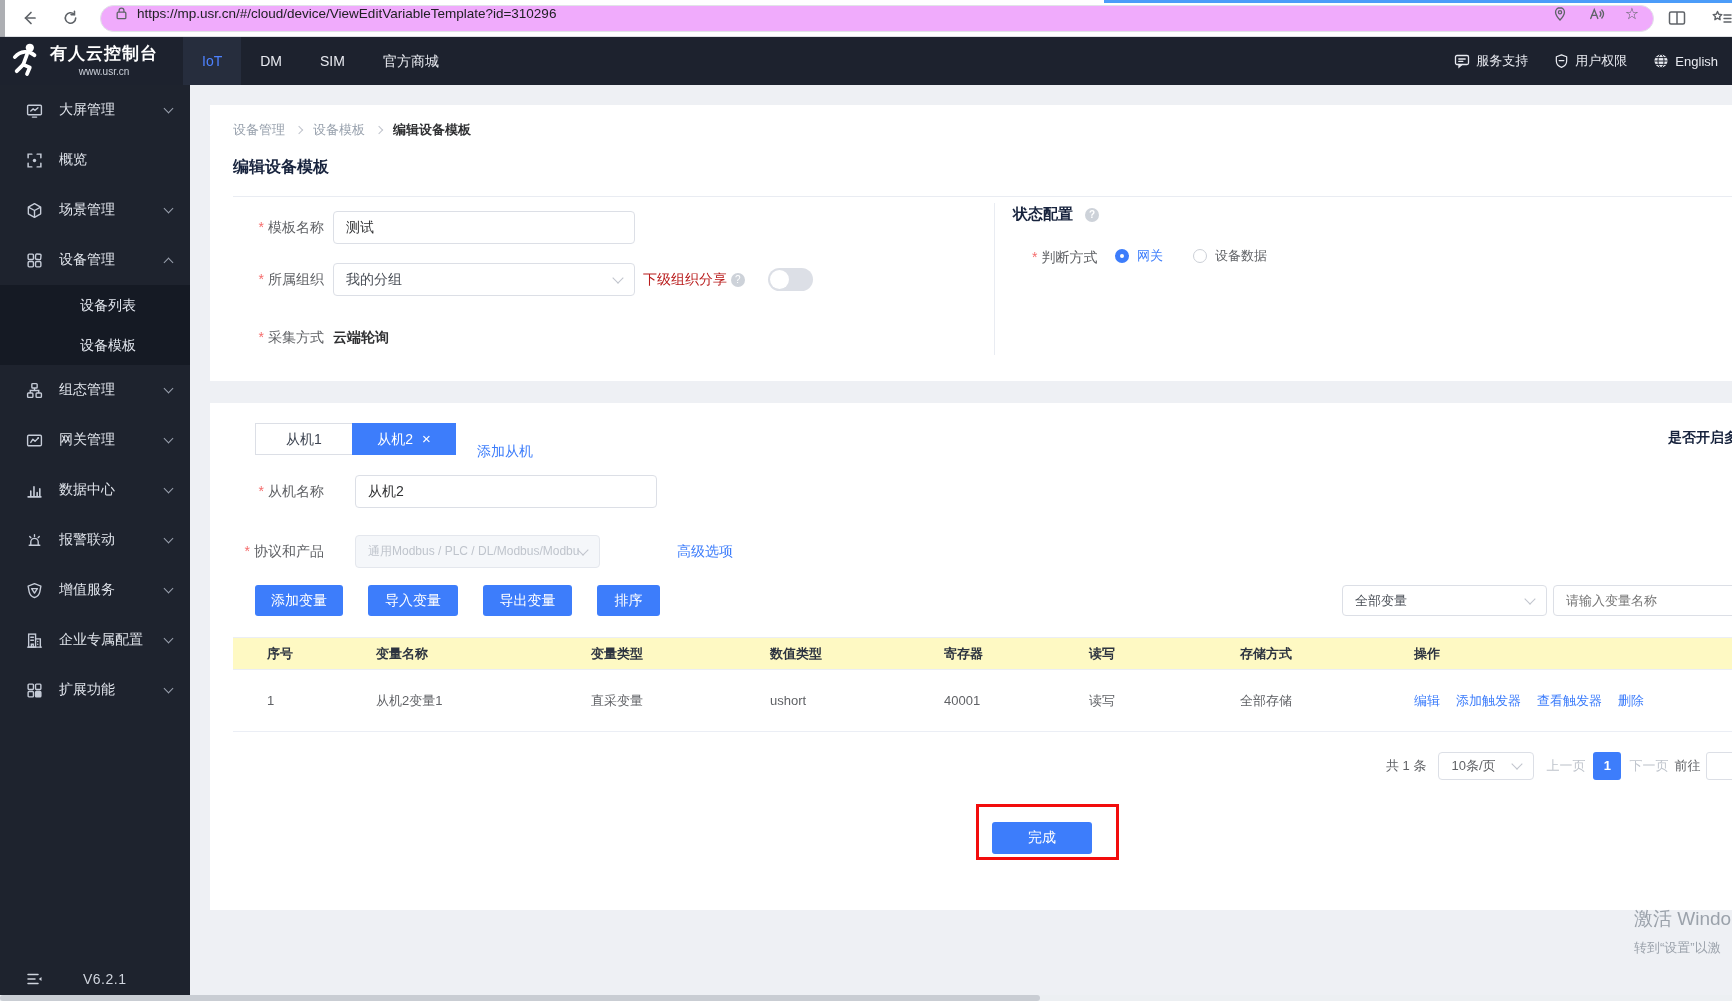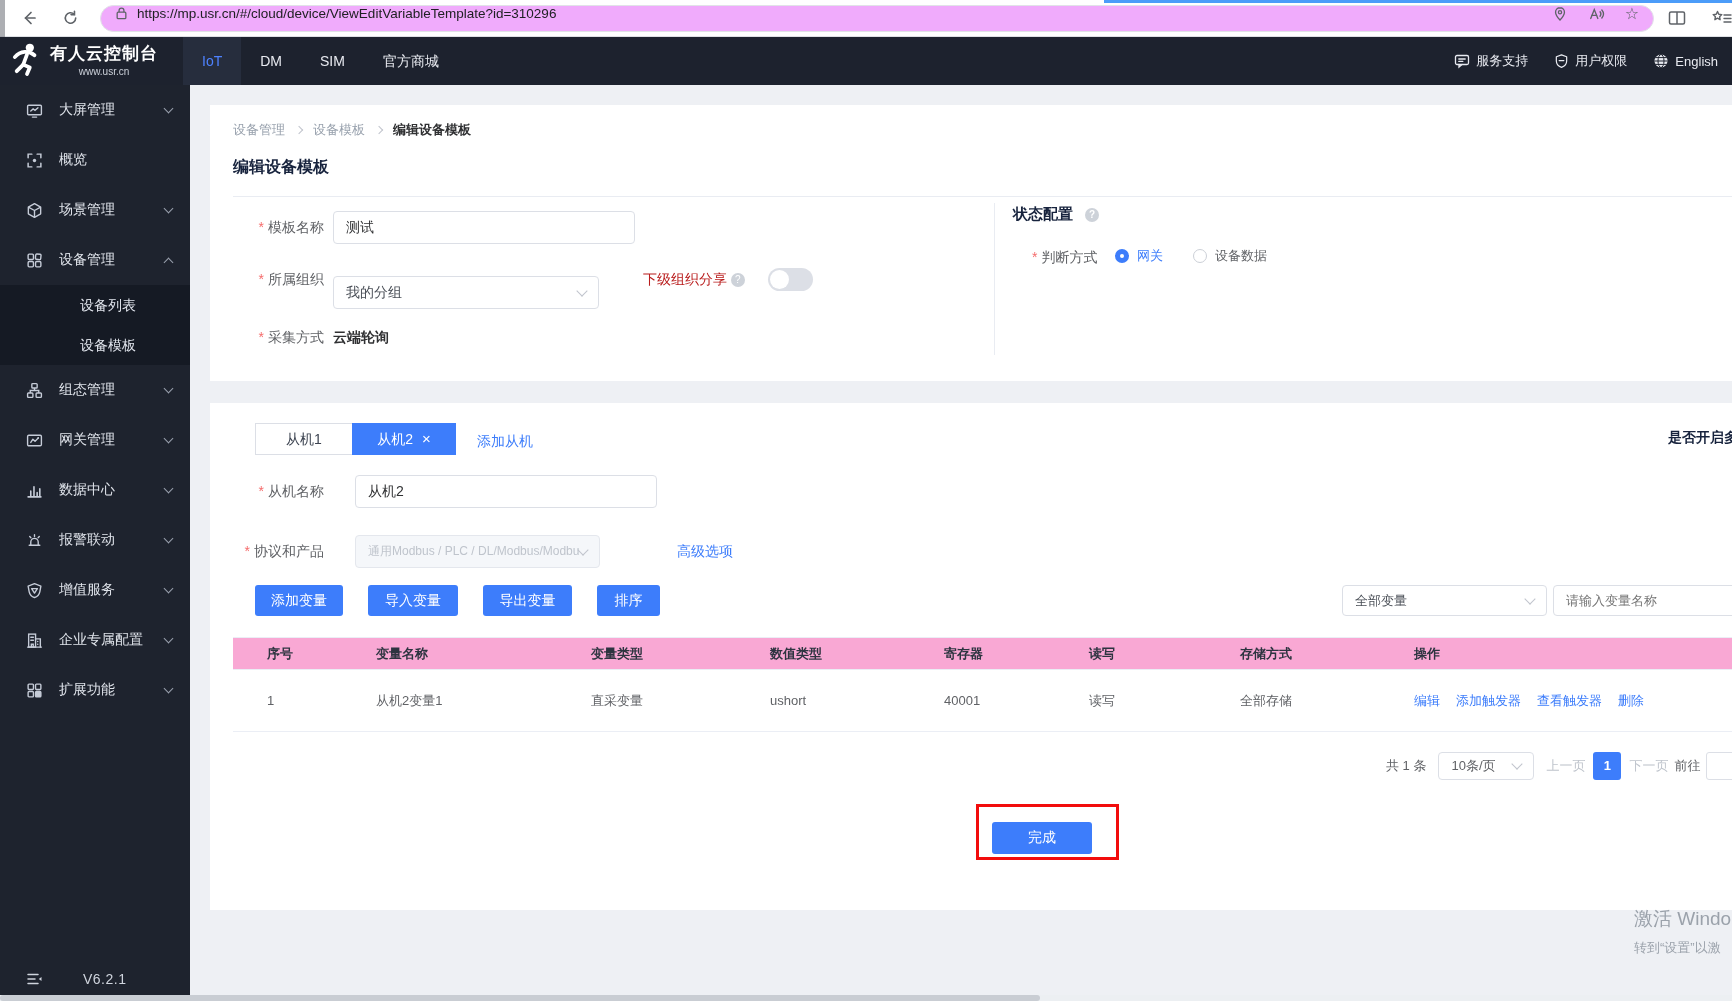--- a/index.html
+++ b/index.html
@@ -89,21 +89,21 @@
 .link{color:#3d7dfb;font-size:14px;cursor:pointer;white-space:nowrap}
 .multi-hint{position:absolute;left:1458px;top:26px;font-size:14px;font-weight:bold;color:#17233d;white-space:nowrap}
 
 
 .btn-primary{position:absolute;height:31px;background:#3d7dfb;color:#fff;font-size:14px;border:none;border-radius:3px;cursor:pointer;font-family:inherit;text-align:center;line-height:31px}
 
 
 .tbl{position:absolute;left:23px;top:234px;width:1499px}
 .tgrid{display:grid;grid-template-columns:143px 215px 179px 174px 145px 151px 174px 1fr;align-items:center}
 .tgrid > :first-child{padding-left:34px}
-.thead{height:33px;background:#f9a8d4;border-top:1px solid #ebeef5;border-bottom:1px solid #ebeef5;font-size:13px;font-weight:bold;color:#2d3440}
+.thead{height:33px;background:#fef9c3;border-top:1px solid #ebeef5;border-bottom:1px solid #ebeef5;font-size:13px;font-weight:bold;color:#2d3440}
 .trow{height:62px;border-bottom:1px solid #ebeef5;font-size:13px;color:#606266}
 .cell-actions{display:flex;gap:16px}
 .cell-actions .link{font-size:13px}
 
 
 .pager{position:absolute;top:349px;left:1176px;display:flex;align-items:center;font-size:13px;color:#606266}
 .pg-total{margin-right:12px;white-space:nowrap}
 .pg-size{position:static;width:96px;height:28px;font-size:13px;color:#606266;margin-right:12px}
 .pg-btn{color:#bfc4cc;cursor:default;white-space:nowrap}
 .pg-num{width:28px;height:28px;background:#3d7dfb;color:#fff;border-radius:3px;text-align:center;line-height:28px;font-weight:bold;margin:0 8px;cursor:pointer}
@@ -358,21 +358,21 @@
     <span class="crumb-sep"></span>
     <span class="crumb last">编辑设备模板</span>
   </div>
   <div class="page-title">编辑设备模板</div>
   <div class="title-divider"></div>
 
   <span class="f-label req" style="top:106px">模板名称</span>
   <input class="inp" style="left: 123px; top: 106px; width: 302px;" value="测试">
 
   <span class="f-label req" style="top:158px">所属组织</span>
-  <div class="sel" style="left:123px;top:171px;width:266px">
+  <div class="sel" style="left:123px;top:158px;width:302px">
     <span class="sel-val">我的分组</span>
     <span class="sel-chev"></span>
   </div>
   <span style="position:absolute;left:433px;top:158px;line-height:33px;font-size:14px;color:#b91c1c">
     <span>下级组织分享</span>
     <span class="help-ico"></span>
   </span>
   <div class="switch" style="left:558px;top:163px"></div>
 
   <span class="f-label req" style="top:216px">采集方式</span>
@@ -394,21 +394,21 @@
       <span class="radio-lab off">设备数据</span>
     </span>
   </div>
 </div>
 
 <div class="card" id="card2">
   <div class="tab" style="left:45px;width:98px">从机1</div>
   <div class="tab active" style="left:142px;width:104px">
     <span>从机2</span><span class="tab-close"></span>
   </div>
-  <span class="link" style="position:absolute;left:267px;top:22px;line-height:32px">添加从机</span>
+  <span class="link" style="position:absolute;left:267px;top:32px;line-height:32px">添加从机</span>
   <span class="multi-hint">是否开启多</span>
 
   <span class="f-label req" style="top:72px">从机名称</span>
   <input class="inp" style="left: 145px; top: 72px; width: 302px;" value="从机2">
 
   <span class="f-label req" style="top:132px">协议和产品</span>
   <div class="sel disabled" style="left:145px;top:132px;width:245px">
     <span class="sel-val">通用Modbus / PLC / DL/Modbus/Modbus R1</span>
     <span class="sel-chev"></span>
   </div>

